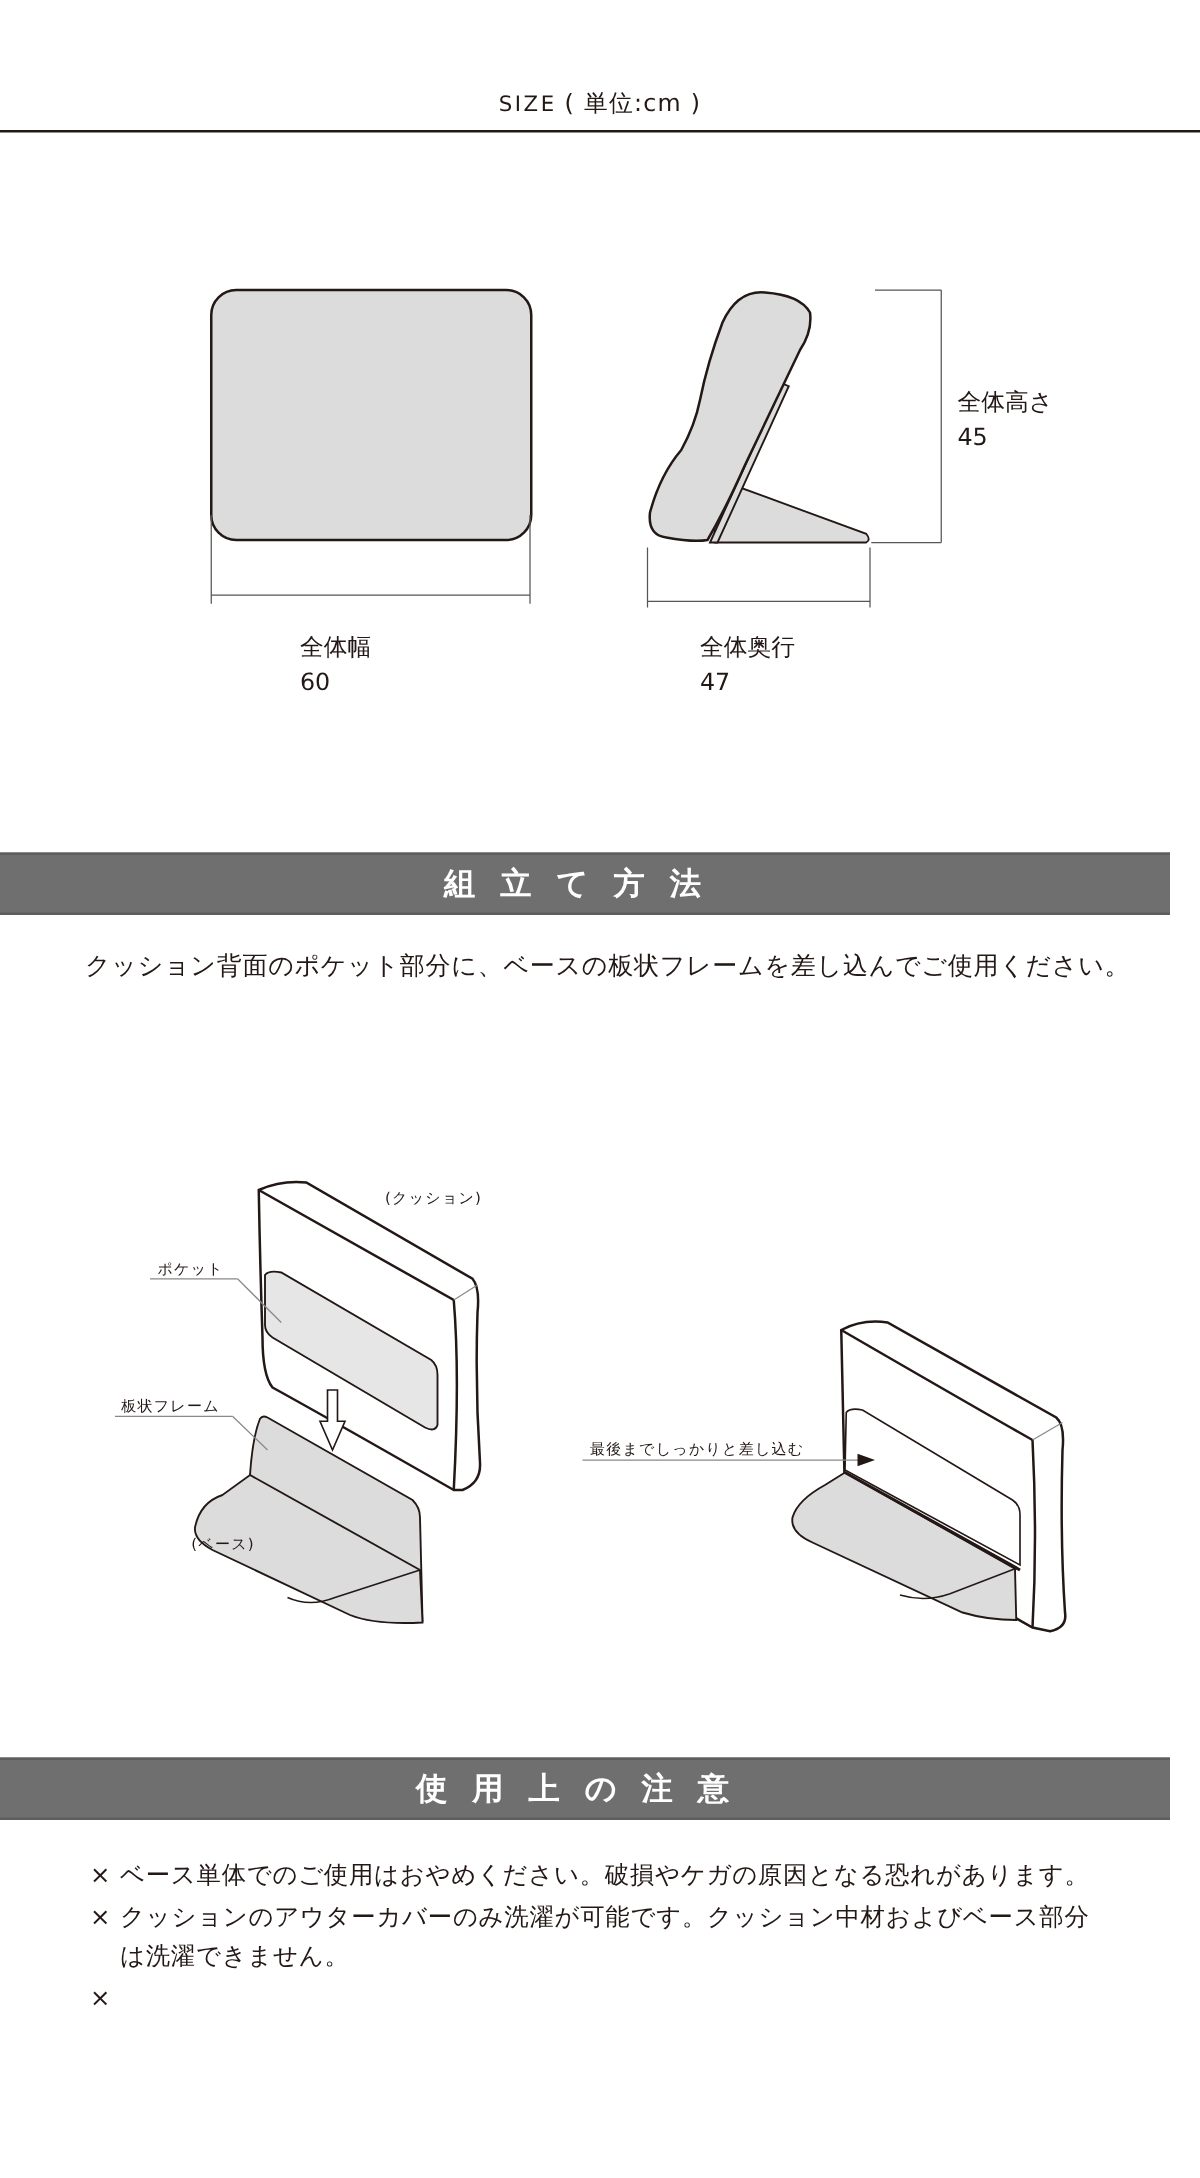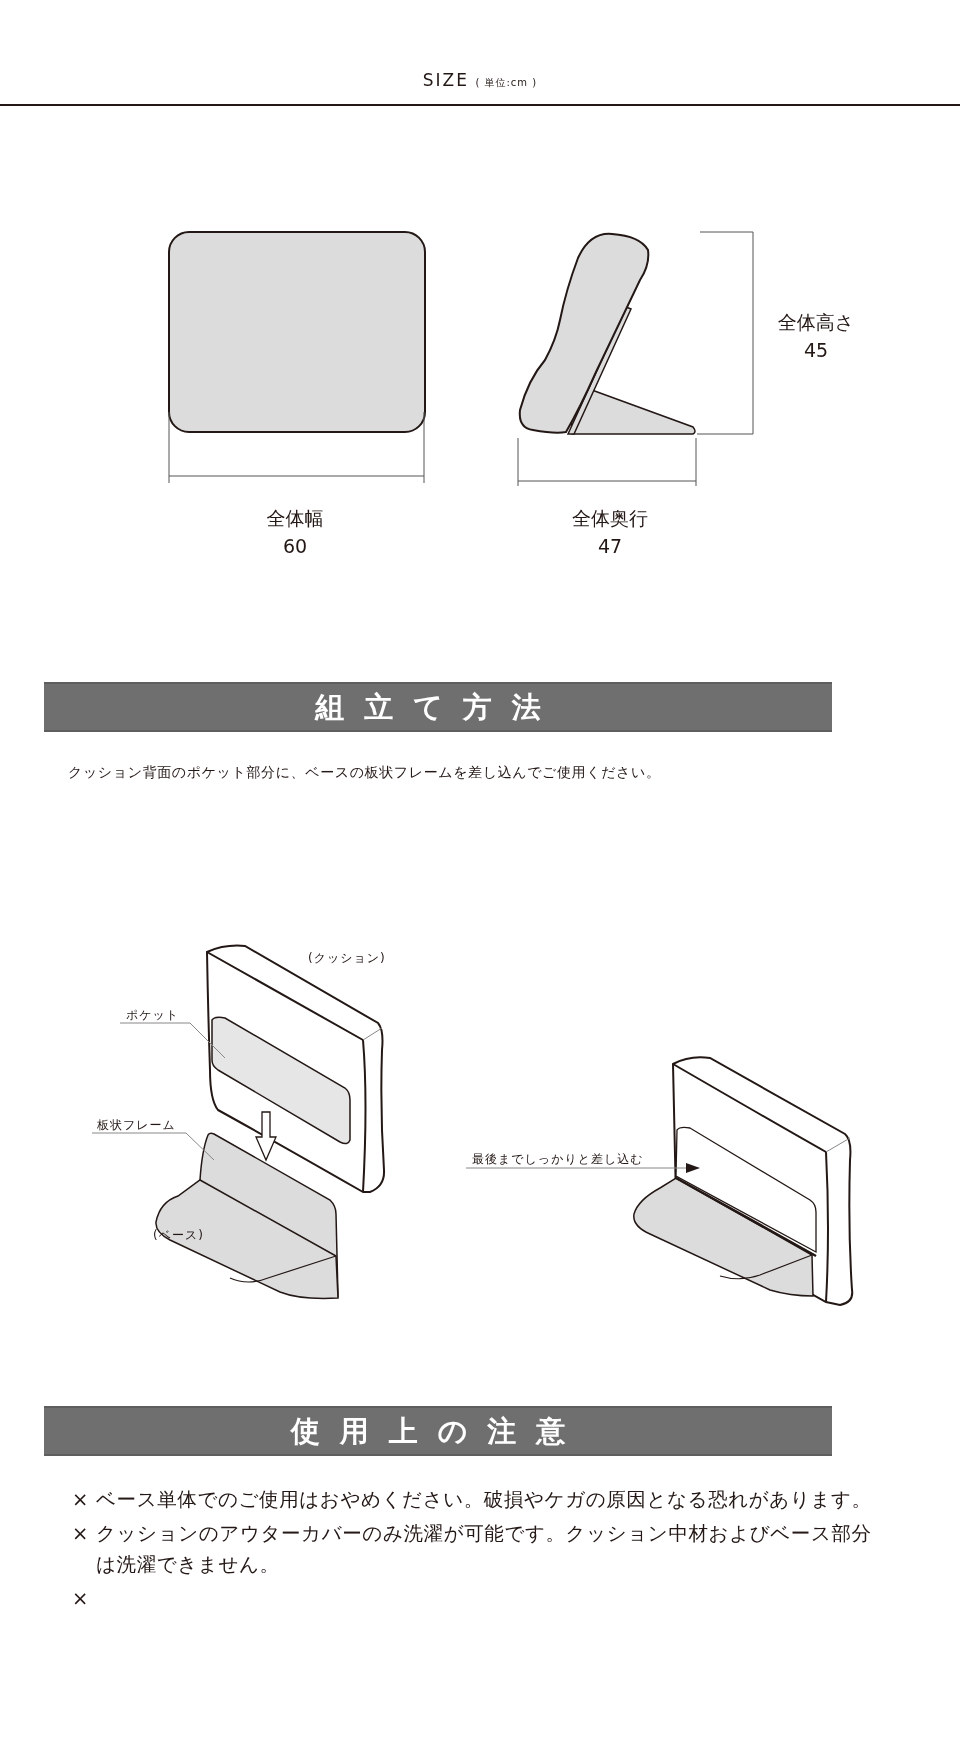--- a/index.html
+++ b/index.html
@@ -1,27 +1,27 @@
 <!DOCTYPE html>
 <html><head>
 <meta charset="utf-8">
 <style>
   html, body { margin:0; padding:0; background:#ffffff; }
   body { width:960px; height:1742px; position:relative; overflow:hidden;
          font-family:"DejaVu Sans", "Liberation Sans", sans-serif; color:#231815; }
   .abs { position:absolute; }
   .size-title { top:70px; left:0; width:960px; text-align:center; font-size:17px; letter-spacing:1px; }
   .size-title .main { font-size:17px; letter-spacing:2px; }
-  .size-title .unit { font-size:10px;text-align:center; }
+  .size-title .unit { font-size:19px;text-align:center; }
   .divider { top:104px; left:0; width:960px; height:2px; background:#231815; }
-  .dimlabel { font-size:19px; text-align:center; line-height:28px; white-space:nowrap; }
-  .bar { left:0; width:788px; height:50px; background:#6f6f6f;
+  .dimlabel { font-size:19px; line-height:28px; white-space:nowrap; }
+  .bar { left:0; width:936px; height:50px; background:#6f6f6f;
          border-top:2px solid #5e5e5e; border-bottom:2px solid #5e5e5e; box-sizing:border-box;
-         color:#ffffff; font-size:29px; font-weight:bold; text-align:center; line-height:46px; letter-spacing:20px;margin-left:44px; }
-  .para { left:68px; width:880px; font-size:14px; line-height:33px; letter-spacing:0.6px; }
+         color:#ffffff; font-size:25px; font-weight:bold; text-align:center; line-height:46px; letter-spacing:20px; }
+  .para { left:68px; width:880px; font-size:20px; line-height:33px; letter-spacing:0.6px; }
   .para div { white-space:nowrap; }
   .note { font-size:12px; white-space:nowrap; letter-spacing:1px; }
   .caution { left:72px; width:860px; font-size:19.5px; line-height:31px; letter-spacing:0.6px; }
   .caution li { list-style:none; position:relative; padding-left:24px; margin-bottom:3px; }
   .caution .x { position:absolute; left:0; top:0; }
   ul { margin:0; padding:0; }
   svg { position:absolute; overflow:visible; }
 </style>
 </head>
 <body>

